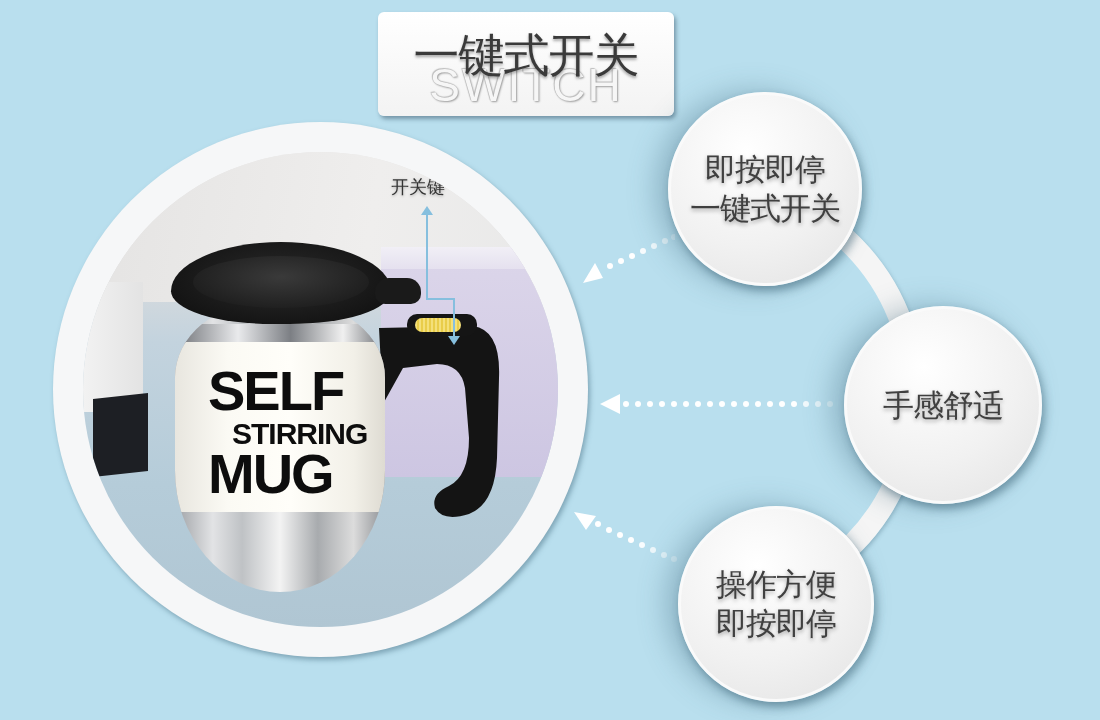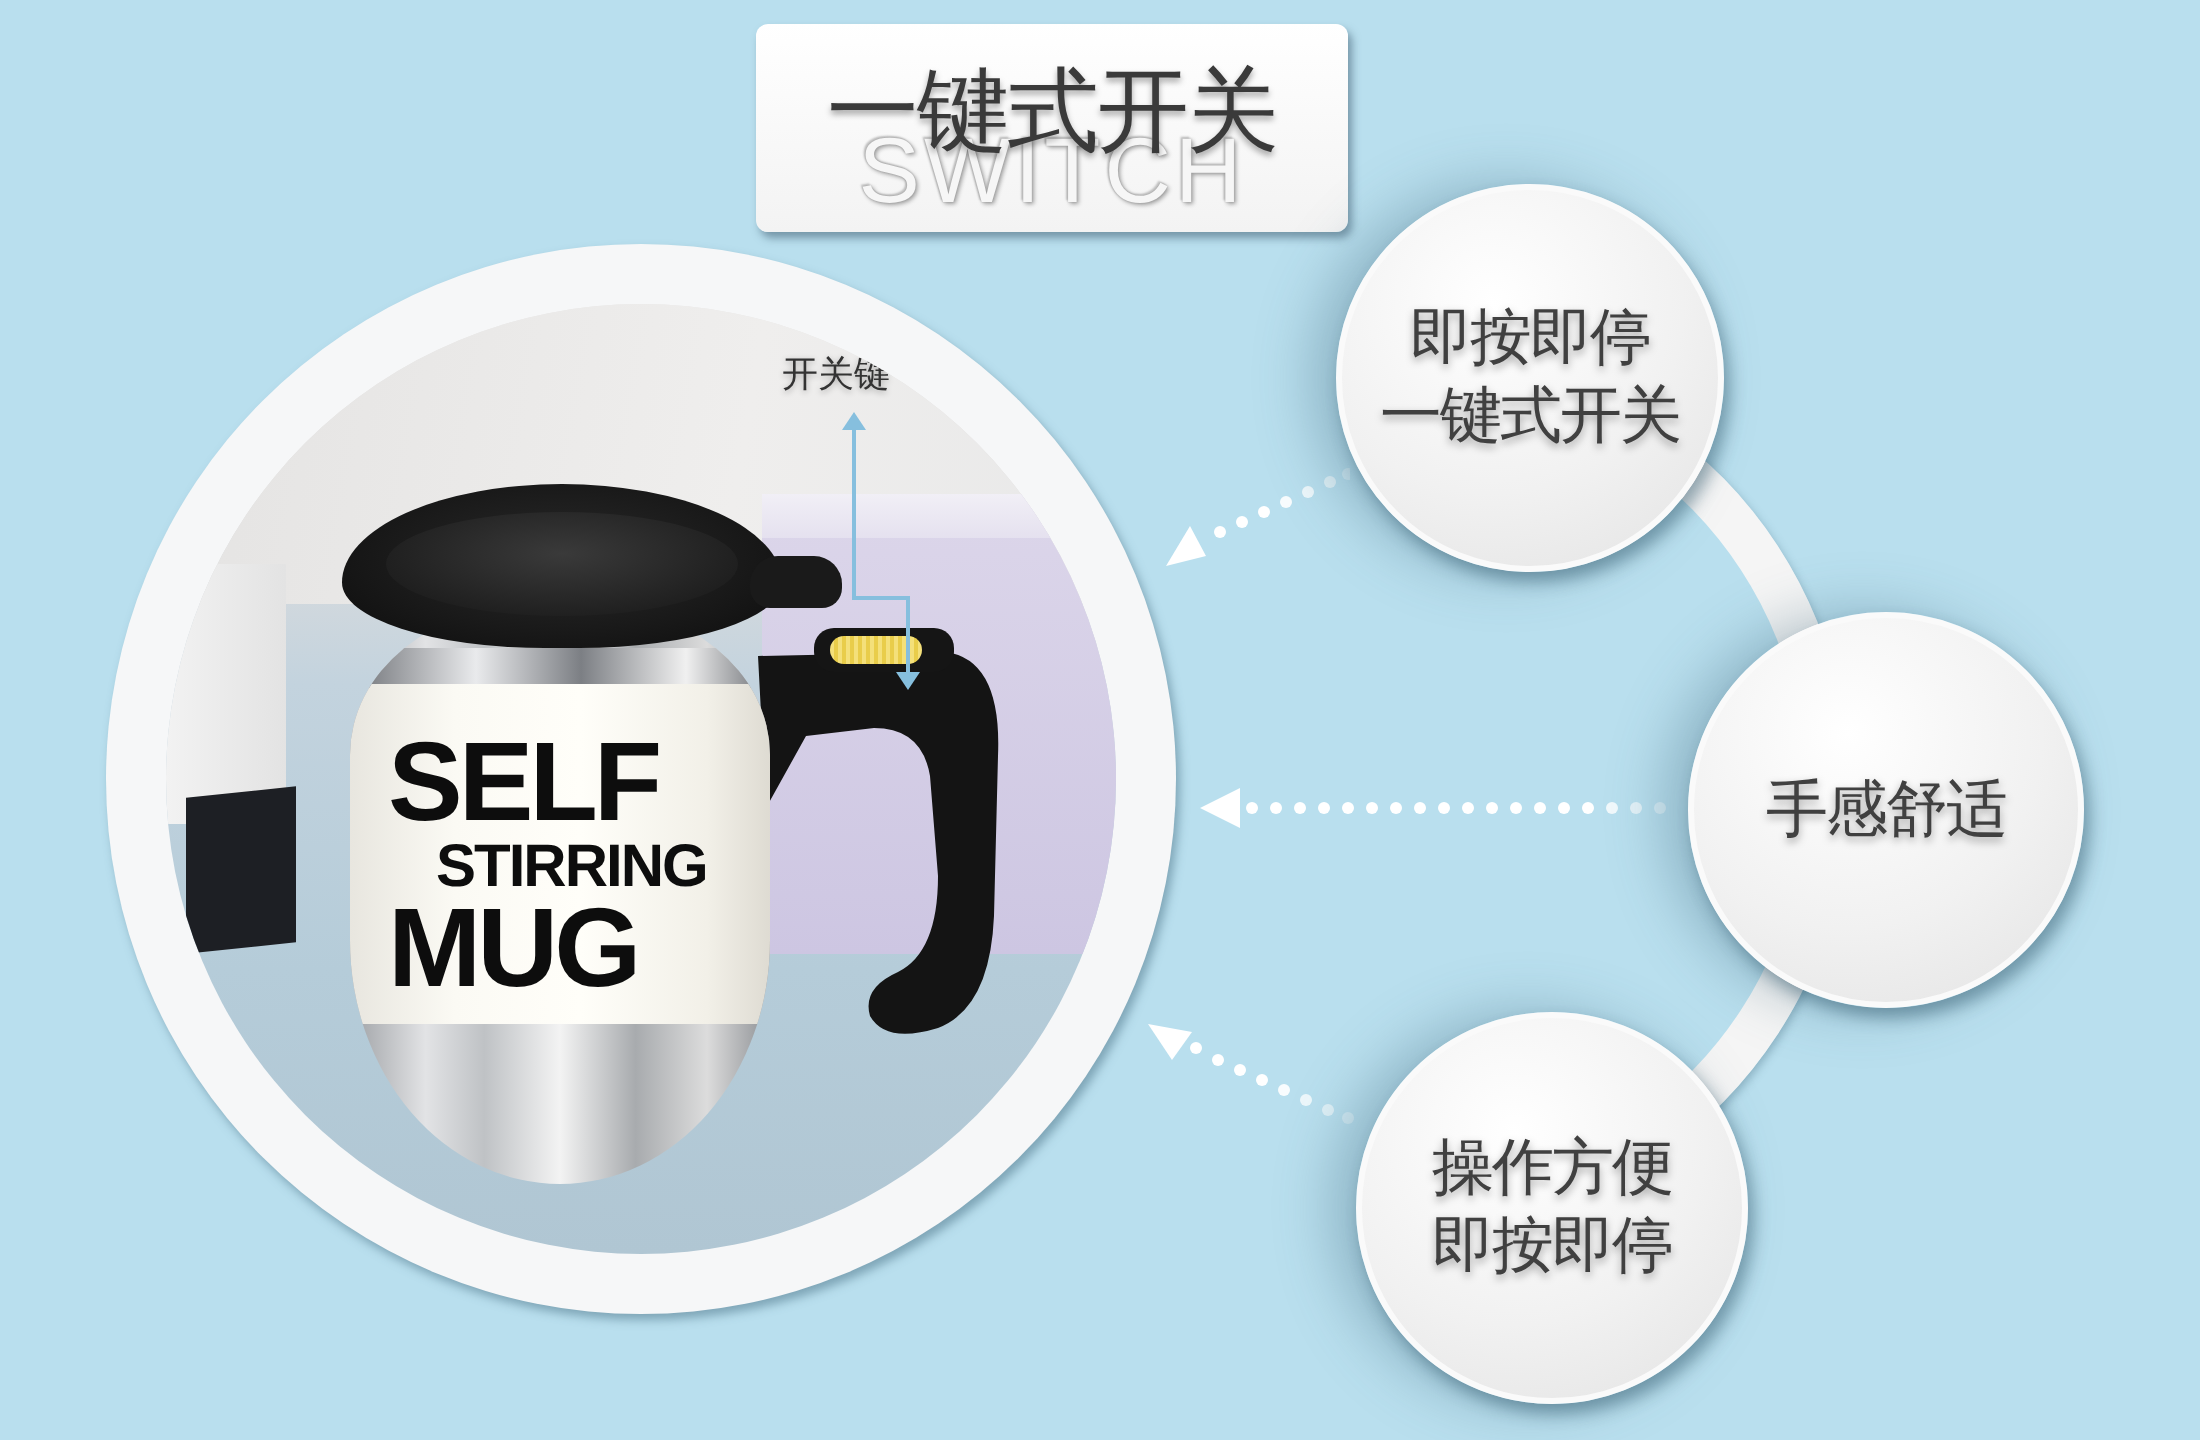--- a/index.html
+++ b/index.html
@@ -60,21 +60,21 @@
     background: linear-gradient(90deg, #9ea1a5 0%, #e2e3e5 18%, #bfc2c5 32%, #f3f3f3 50%, #a8abae 68%, #dcdcdc 85%, #8d9094 100%);
     overflow: hidden;
   }
   .mug-white {
     position: absolute; left: 0; top: 40px; width: 100%; height: 170px;
     background: linear-gradient(90deg,#e8e6df 0%,#fbfaf4 25%,#fffef9 55%,#f2f0e8 85%,#dedbd2 100%);
   }
   .mug-band { position:absolute; left:0; top:22px; width:100%; height:20px;
     background: linear-gradient(90deg,#6d7075,#e9eaec 30%,#7c7f84 55%,#f0f0f0 80%,#6a6d72); }
   .mug-text {
-    position: absolute; left: 19px; top: 64px; width: 150px;
+    position: absolute; left: 33px; top: 64px; width: 150px;
     font-family: "Liberation Sans", sans-serif; font-weight: bold; color: #0d0d0d;
     line-height: 0.9;
   }
   .mug-text .l1 { font-size: 56px; letter-spacing: -2px; display:block; }
   .mug-text .l2 { font-size: 30px; letter-spacing: -1px; display:block; margin-top: 4px; margin-left: 24px; }
   .mug-text .l3 { font-size: 56px; letter-spacing: -2px; display:block; margin-top: 2px; }
   .mug-lid {
     position: absolute; left: -4px; top: 0; width: 220px; height: 82px;
     border-radius: 50% 50% 46% 46% / 60% 60% 40% 40%;
     background: radial-gradient(ellipse at 50% 45%, #2a2a2a 0%, #1a1a1a 55%, #0c0c0c 100%);

